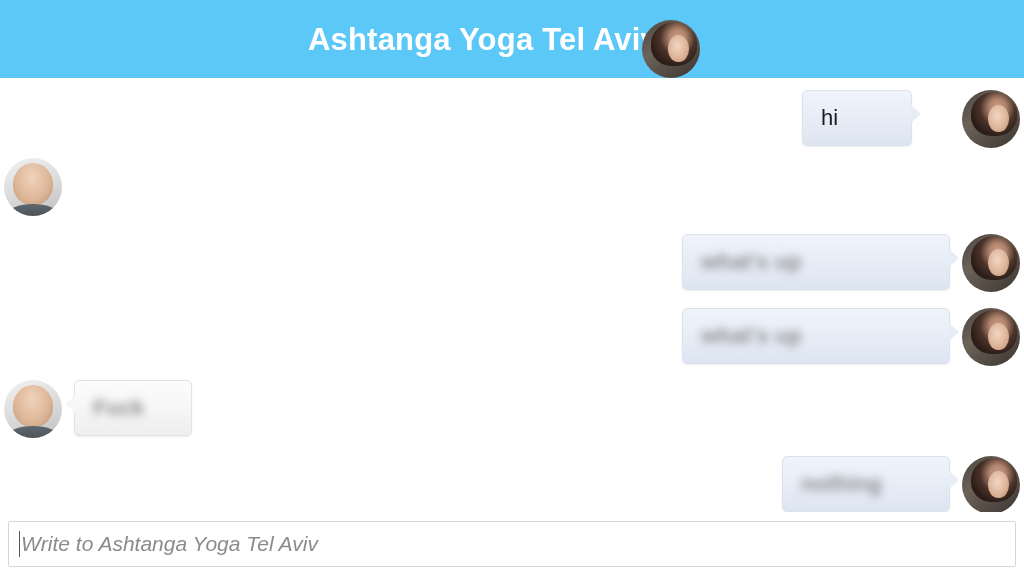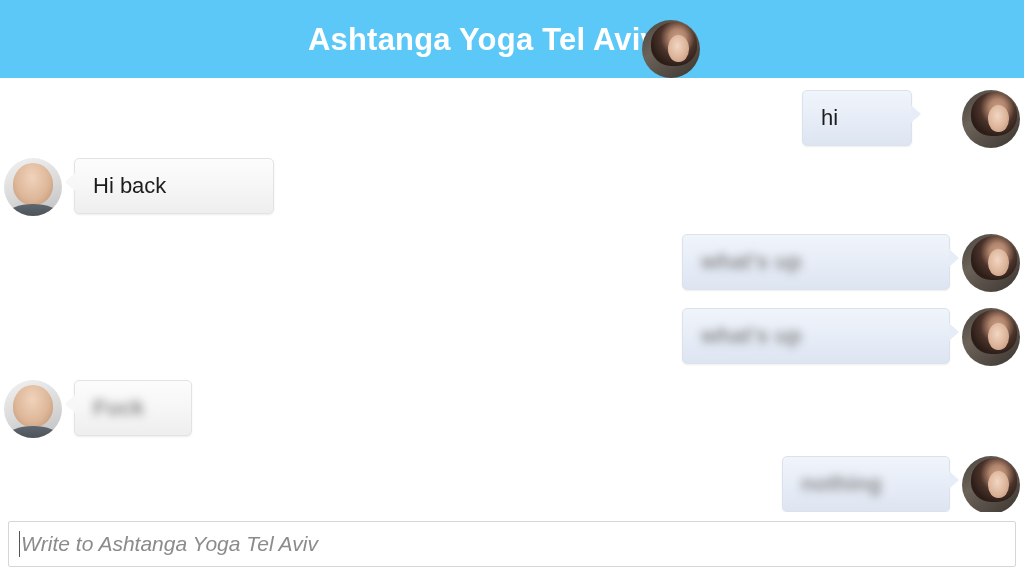--- a/index.html
+++ b/index.html
@@ -220,23 +220,20 @@
 
   <div class="msg-row right" style="top: 12px; gap: 38px;">
     <div class="avatar avatar-woman"></div>
     <div class="bubble outgoing" style="width:110px;">
       <span class="bubble-text">hi</span>
     </div>
   </div>
 
   <div class="msg-row left" style="top: 80px;">
     <div class="avatar avatar-man"></div>
-    <div class="bubble incoming" style="width:200px;">
-      <span class="bubble-text">Hi back</span>
-    </div>
   </div>
 
   <div class="msg-row right" style="top: 156px;">
     <div class="avatar avatar-woman"></div>
     <div class="bubble outgoing" style="width:268px;">
       <span class="bubble-text blurred">what's up</span>
     </div>
   </div>
 
   <div class="msg-row right" style="top: 230px;">

